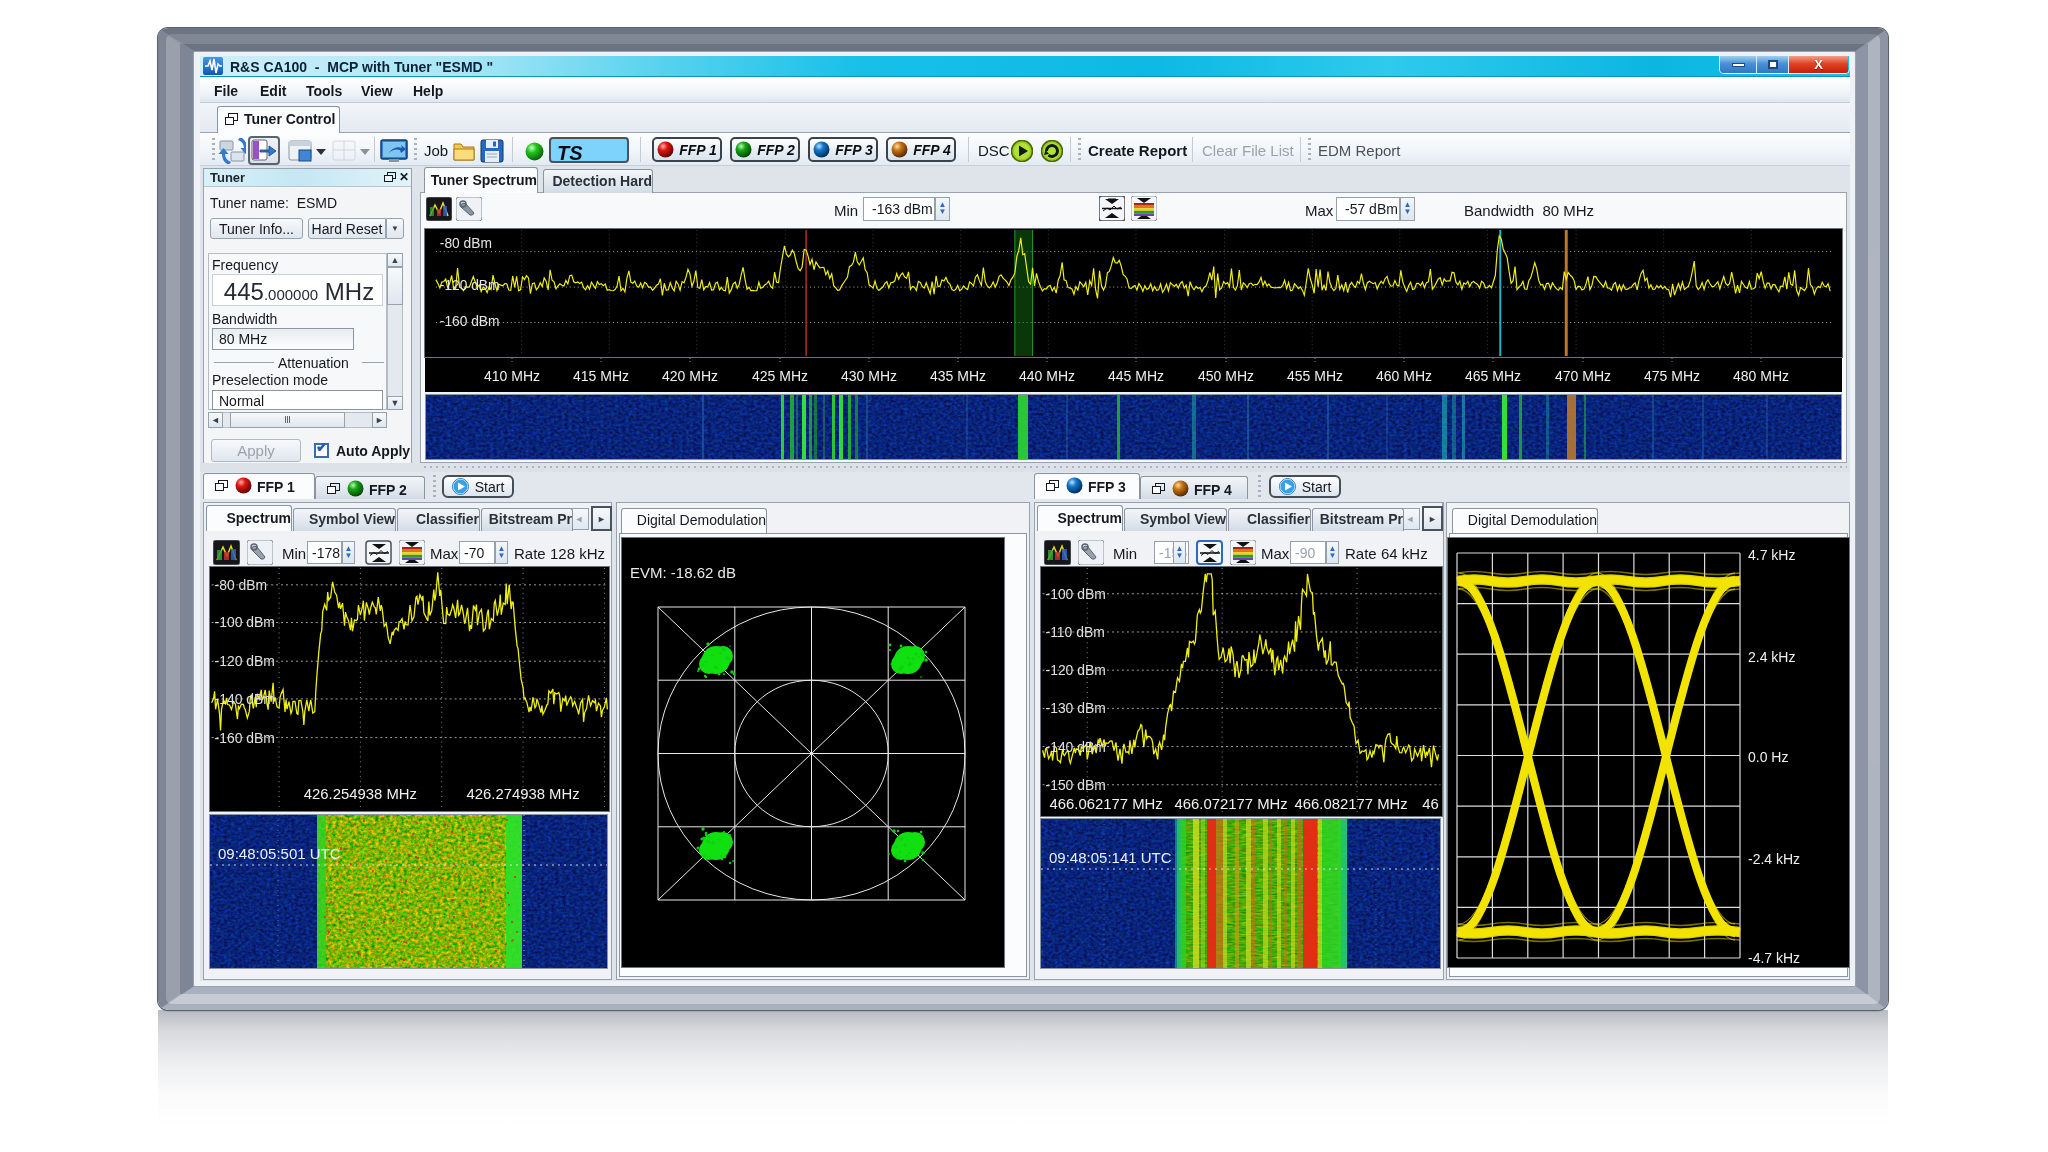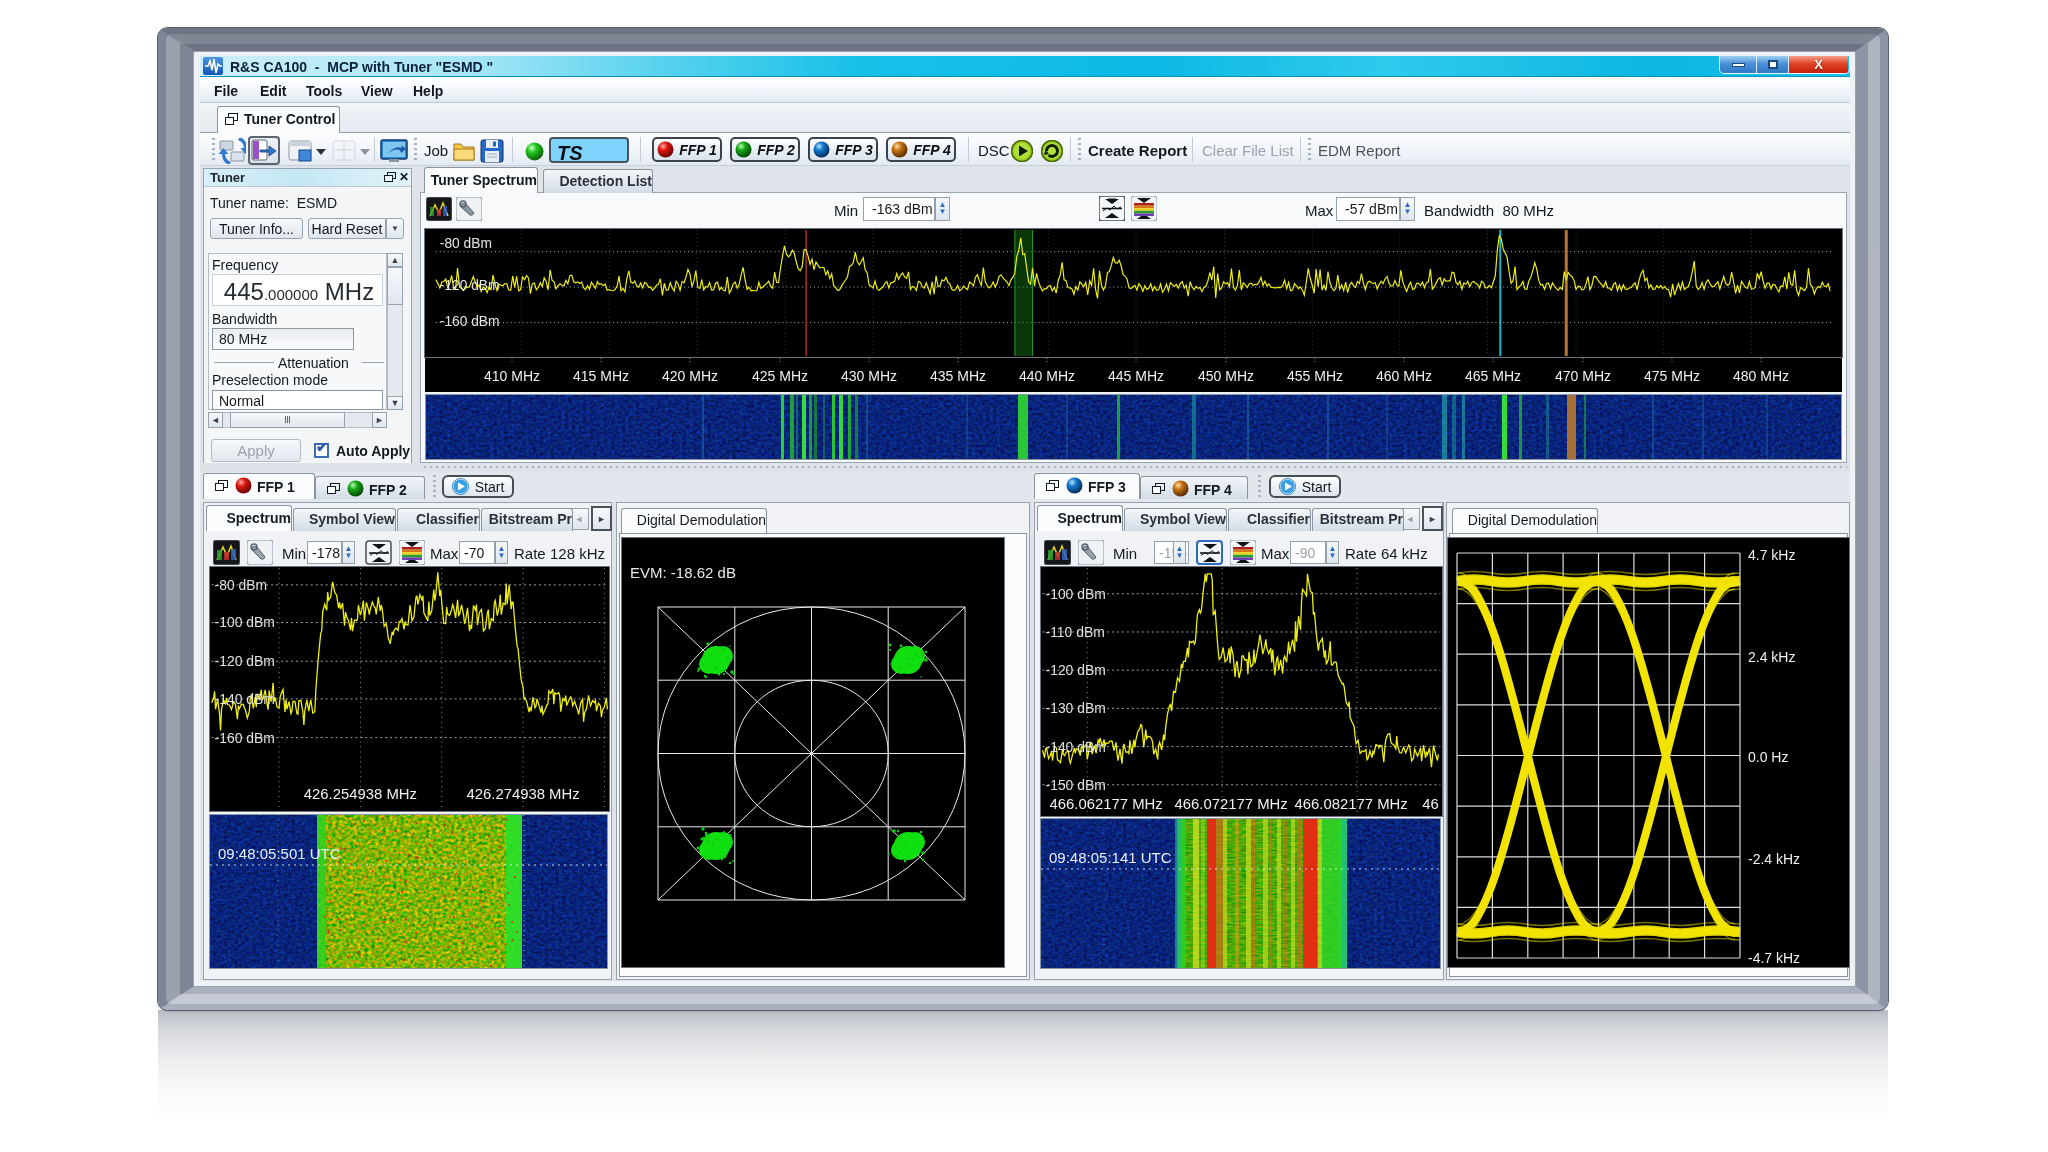--- a/index.html
+++ b/index.html
@@ -239,21 +239,21 @@
 <div class="a" style="left:8px;top:356px;width:179px;height:16px;background:#e4e9ef;border:1px solid #b4bcc6"></div>
 <div class="a scrb" style="left:8px;top:356px;width:15px;height:16px">◄</div>
 <div class="a scrb" style="left:30px;top:356px;width:115px;height:16px">lll</div>
 <div class="a scrb" style="left:172px;top:356px;width:15px;height:16px">►</div>
 <div class="a scrb" style="left:11px;top:383px;width:90px;height:23px;border-radius:3px;font-size:15px;color:#9aa2ac;border-color:#b0bac4">Apply</div>
 <div class="a" style="left:114px;top:387px;width:15px;height:15px;background:#fff;border:2px solid #3a6ab0"></div>
 <div class="a" style="left:116px;top:383px;font-size:14px;font-weight:bold;color:#2a5aa8">✔</div>
 <div class="a" style="left:136px;top:387px;font-size:14px;font-weight:bold;color:#14191f">Auto Apply</div>
 <div class="a" style="left:220px;top:136px;width:1427px;height:271px;background:#f7f9fb;border:1px solid #98a3b0"></div>
 <div class="a tab2 on" style="left:224px;top:111px;width:114px;padding-top:4px">Tuner Spectrum</div>
-<div class="a tab2 off" style="left:343px;top:113px;width:110px;padding-top:3px;height:24px">Detection List</div>
+<div class="a tab2 off" style="left:343px;top:113px;width:110px;padding-top:3px;height:24px">Detection Hard</div>
 <svg class="a" width="26" height="24" style="left:226px;top:141px">
       <rect width="26" height="24" rx="3" fill="#15161a" stroke="#6a737e"></rect>
       <path d="M4 19 L9 8 L13 16 L17 6 L22 19" fill="none" stroke="#e8d820" stroke-width="1.5"></path>
       <rect x="4" y="10" width="4" height="9" fill="#30a030" opacity="0.8"></rect>
       <rect x="11" y="12" width="4" height="7" fill="#c03030" opacity="0.8"></rect>
       <rect x="17" y="9" width="4" height="10" fill="#3060c0" opacity="0.8"></rect>
     </svg>
 <svg class="a" width="26" height="24" style="left:256px;top:141px">
       <rect width="26" height="24" rx="3" fill="#eef2f6" stroke="#8a95a2"></rect>
       <path d="M7 6 q-3 1 -2 4 l9 8 q3 1 4-2 l-8-9z" fill="#8a95a2" stroke="#5a646e"></path>
@@ -282,21 +282,21 @@
       <rect x="3" y="12.2" width="20" height="2.6" fill="#e8d020"></rect>
       <rect x="3" y="14.8" width="20" height="2.6" fill="#28a028"></rect>
       <rect x="3" y="17.4" width="20" height="2.6" fill="#7040b0"></rect>
     </svg>
 <div class="a tlab" style="left:1105px;top:146px">Max</div>
 <div class="a spinbox" style="left:1136px;top:141px;width:64px;height:24px;padding:3px 0 0 8px">-57 dBm</div>
 <div class="a spin" style="left:1200px;top:141px;height:24px">
       <i>▲</i>
       <i>▼</i>
     </div>
-<div class="a tlab" style="left:1224px;top:146px">Bandwidth&nbsp; 80 MHz</div>
+<div class="a tlab" style="left:1264px;top:146px">Bandwidth&nbsp; 80 MHz</div>
 <svg class="a blk" width="1419" height="130" style="left:224px;top:172px" viewBox="-1 -1 1419 130">
 <rect x="-1" y="-1" width="1419" height="130" fill="#000"></rect>
       <line x1="87" y1="0" x2="87" y2="128" stroke="#3a3a3a" stroke-dasharray="1 3"></line>
       <line x1="176" y1="0" x2="176" y2="128" stroke="#3a3a3a" stroke-dasharray="1 3"></line>
       <line x1="265" y1="0" x2="265" y2="128" stroke="#3a3a3a" stroke-dasharray="1 3"></line>
       <line x1="355" y1="0" x2="355" y2="128" stroke="#3a3a3a" stroke-dasharray="1 3"></line>
       <line x1="444" y1="0" x2="444" y2="128" stroke="#3a3a3a" stroke-dasharray="1 3"></line>
       <line x1="533" y1="0" x2="533" y2="128" stroke="#3a3a3a" stroke-dasharray="1 3"></line>
       <line x1="622" y1="0" x2="622" y2="128" stroke="#3a3a3a" stroke-dasharray="1 3"></line>
       <line x1="711" y1="0" x2="711" y2="128" stroke="#3a3a3a" stroke-dasharray="1 3"></line>

